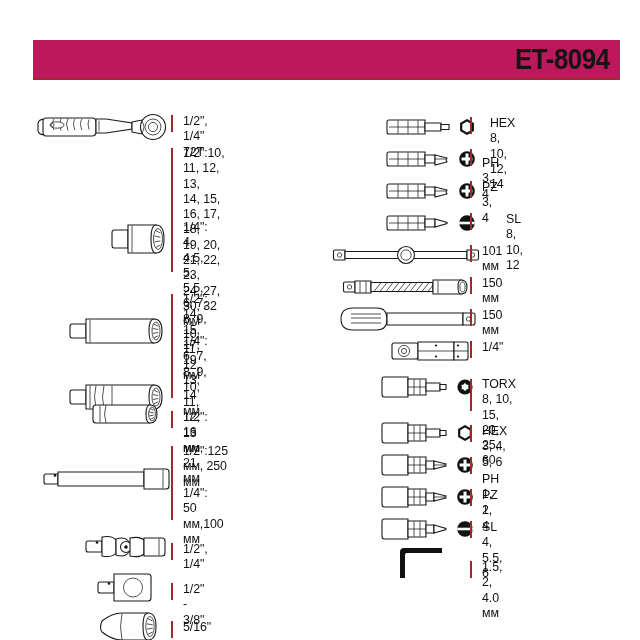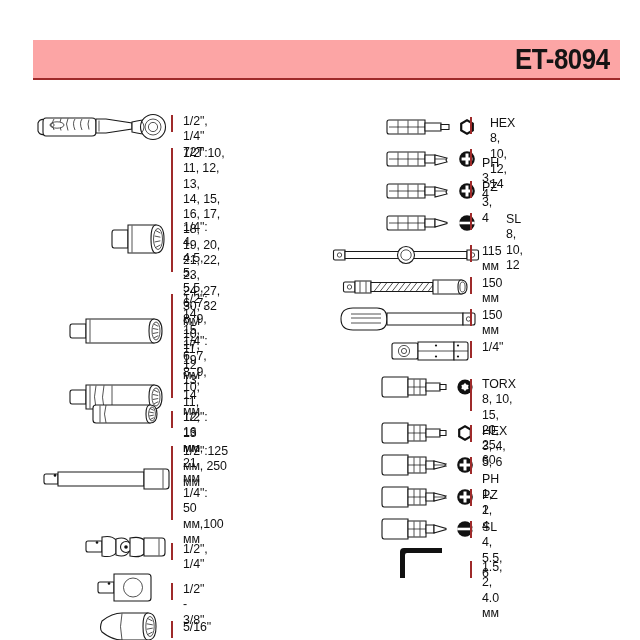--- a/index.html
+++ b/index.html
@@ -11,21 +11,21 @@
     position: relative;
     font-family: "Liberation Sans", sans-serif;
     overflow: hidden;
   }
 
   
   #header-band {
     position: absolute;
     left: 33px; top: 40px;
     width: 587px; height: 38px;
-    background: #fca5a5;
+    background: #be185d;
     display: flex;
     align-items: center;
     justify-content: flex-end;
   }
   #header-code {
     font-size: 30px;
     font-weight: bold;
     color: #141414;
     letter-spacing: -0.5px;
     transform: scaleX(0.86);
@@ -313,21 +313,21 @@
         <path class="fillw" d="M3 6 h10 v10 h-10 q-1.5 0 -1.5 -1.5 v-7 q0 -1.5 1.5 -1.5 z"></path>
         <circle class="lnT" cx="7.5" cy="11" r="2.2"></circle>
         <path class="fillw" d="M13 7.5 h122 v7 h-122 z"></path>
         <circle class="fillw" cx="74" cy="11" r="8.5"></circle>
         <circle class="fillwT" cx="74" cy="11" r="5.2"></circle>
         <path class="fillw" d="M135 6 h10 q1.5 0 1.5 1.5 v7 q0 1.5 -1.5 1.5 h-10 z"></path>
         <circle class="lnT" cx="140.5" cy="11" r="2.2"></circle>
       </svg>
     </div>
     <div class="tick" style="position:absolute; left:140px; top:5px; height:17px;"></div>
-    <div class="label" style="position:absolute; left:152px; top:4px;">115 мм</div>
+    <div class="label" style="position:absolute; left:152px; top:4px;">101 мм</div>
   </div>
 
   <div class="row" style="left:0; top:160px;">
     <div class="art" style="left:12px; top:3px;">
       <svg width="150" height="24" viewBox="0 0 150 24">
         <path class="fillw" d="M3 7 h10 v10 h-10 q-1.5 0 -1.5 -1.5 v-7 q0 -1.5 1.5 -1.5 z"></path>
         <circle class="lnT" cx="7.5" cy="12" r="2.2"></circle>
         <path class="fillw" d="M13 6 h16 v12 h-16 z"></path>
         <path class="lnT" d="M18 6.5 v11 M24 6.5 v11"></path>
         <path class="fillw" d="M29 7.5 h62 v9 h-62 z"></path>

